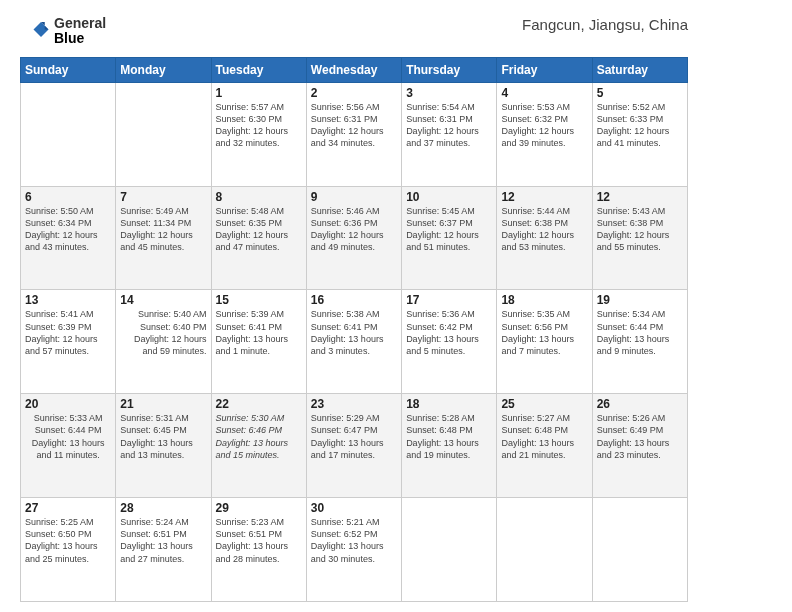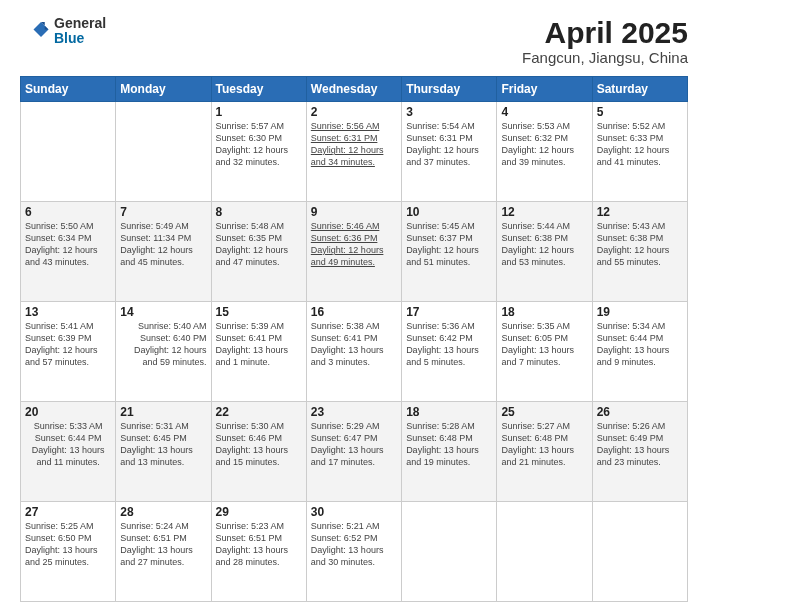--- a/index.html
+++ b/index.html
@@ -29,21 +29,21 @@
       gap: 4px;
     }
     .logo-text {
       display: flex;
       flex-direction: column;
       font-size: 14px;
       font-weight: bold;
       line-height: 1.1;
     }
     .logo-general { color: #333; }
-    .logo-blue { color: #0369a1; }
+    .logo-blue { color: #000000; }
     .logo-icon {
       width: 30px;
       height: 30px;
     }
     .title-block {
       text-align: right;
     }
     .title-block h1 {
       font-size: 30px;
       font-weight: bold;
@@ -120,21 +120,20 @@
         <rect x="0" y="0" width="40" height="40" fill="white"></rect>
         <polygon points="28,8 38,18 28,28 18,18" fill="#2a6db5"></polygon>
         <polygon points="28,8 38,18 33,18 33,8" fill="#1a5090"></polygon>
       </svg>
       <div class="logo-text">
         <span class="logo-general">General</span>
         <span class="logo-blue">Blue</span>
       </div>
     </div>
     <div class="title-block">
-      <h1>April 2025</h1>
       <h2>Fangcun, Jiangsu, China</h2>
     </div>
   </div>
 
   <table class="calendar">
     <thead>
       <tr>
       <th>Sunday</th>
           <th>Monday</th>
           <th>Tuesday</th>
@@ -150,21 +149,21 @@
           <td class="empty-cell"></td>
           <td>
             <span class="day-num">1</span>
             <div class="day-info" style="white-space: pre-line;">Sunrise: 5:57 AM
 Sunset: 6:30 PM
 Daylight: 12 hours
 and 32 minutes.</div>
           </td>
           <td>
             <span class="day-num">2</span>
-            <div class="day-info" style="white-space: pre-line; text-decoration: underline;">Sunrise: 5:56 AM
+            <div class="day-info" style="white-space: pre-line;">Sunrise: 5:56 AM
 Sunset: 6:31 PM
 Daylight: 12 hours
 and 34 minutes.</div>
           </td>
           <td>
             <span class="day-num">3</span>
             <div class="day-info" style="white-space: pre-line;">Sunrise: 5:54 AM
 Sunset: 6:31 PM
 Daylight: 12 hours
 and 37 minutes.</div>
@@ -201,21 +200,21 @@
           </td>
           <td>
             <span class="day-num">8</span>
             <div class="day-info" style="white-space: pre-line;">Sunrise: 5:48 AM
 Sunset: 6:35 PM
 Daylight: 12 hours
 and 47 minutes.</div>
           </td>
           <td>
             <span class="day-num">9</span>
-            <div class="day-info" style="white-space: pre-line; text-decoration: underline;">Sunrise: 5:46 AM
+            <div class="day-info" style="white-space: pre-line;">Sunrise: 5:46 AM
 Sunset: 6:36 PM
 Daylight: 12 hours
 and 49 minutes.</div>
           </td>
           <td>
             <span class="day-num">10</span>
             <div class="day-info" style="white-space: pre-line;">Sunrise: 5:45 AM
 Sunset: 6:37 PM
 Daylight: 12 hours
 and 51 minutes.</div>
@@ -267,21 +266,21 @@
           <td>
             <span class="day-num">17</span>
             <div class="day-info" style="white-space: pre-line;">Sunrise: 5:36 AM
 Sunset: 6:42 PM
 Daylight: 13 hours
 and 5 minutes.</div>
           </td>
           <td>
             <span class="day-num">18</span>
             <div class="day-info" style="white-space: pre-line;">Sunrise: 5:35 AM
-Sunset: 6:05 PM
+Sunset: 6:56 PM
 Daylight: 13 hours
 and 7 minutes.</div>
           </td>
           <td>
             <span class="day-num">19</span>
             <div class="day-info" style="white-space: pre-line;">Sunrise: 5:34 AM
 Sunset: 6:44 PM
 Daylight: 13 hours
 and 9 minutes.</div>
           </td>
@@ -296,21 +295,21 @@
           </td>
           <td>
             <span class="day-num">21</span>
             <div class="day-info" style="white-space: pre-line;">Sunrise: 5:31 AM
 Sunset: 6:45 PM
 Daylight: 13 hours
 and 13 minutes.</div>
           </td>
           <td>
             <span class="day-num">22</span>
-            <div class="day-info" style="white-space: pre-line;">Sunrise: 5:30 AM
+            <div class="day-info" style="white-space: pre-line; font-style: italic;">Sunrise: 5:30 AM
 Sunset: 6:46 PM
 Daylight: 13 hours
 and 15 minutes.</div>
           </td>
           <td>
             <span class="day-num">23</span>
             <div class="day-info" style="white-space: pre-line;">Sunrise: 5:29 AM
 Sunset: 6:47 PM
 Daylight: 13 hours
 and 17 minutes.</div>

